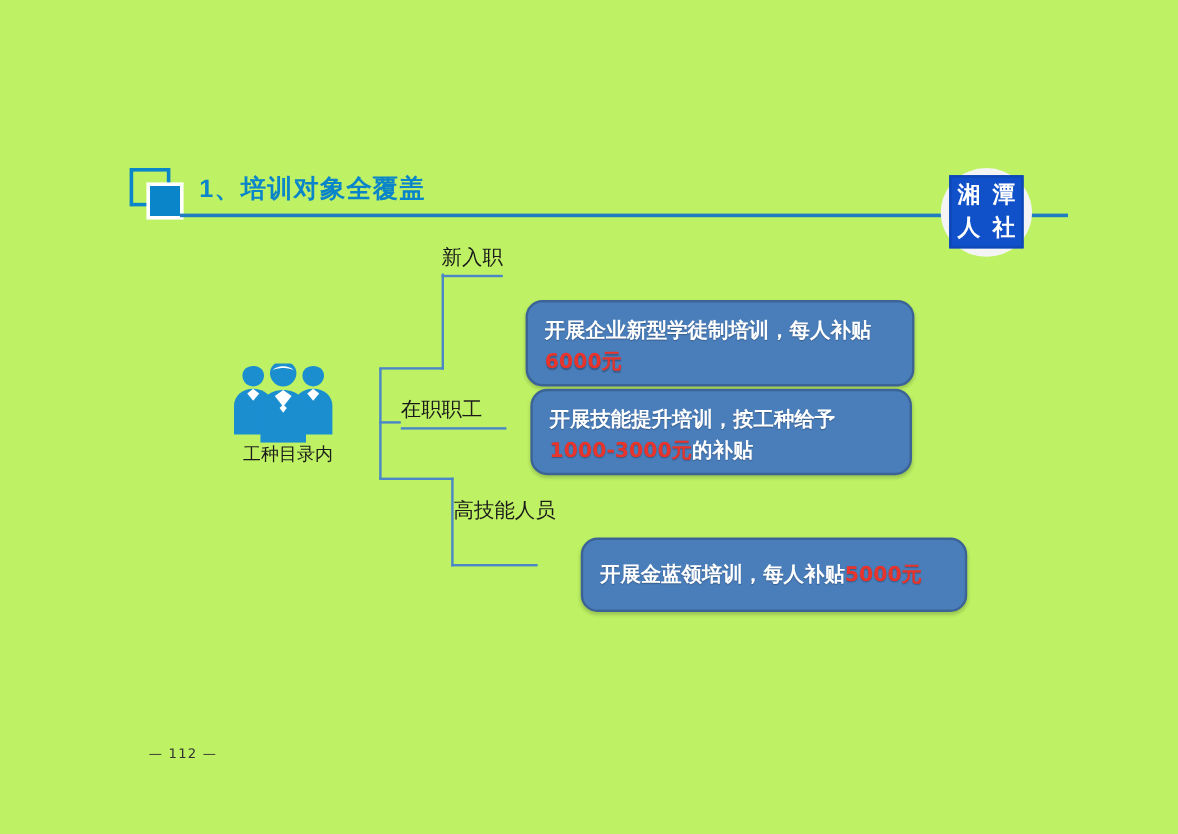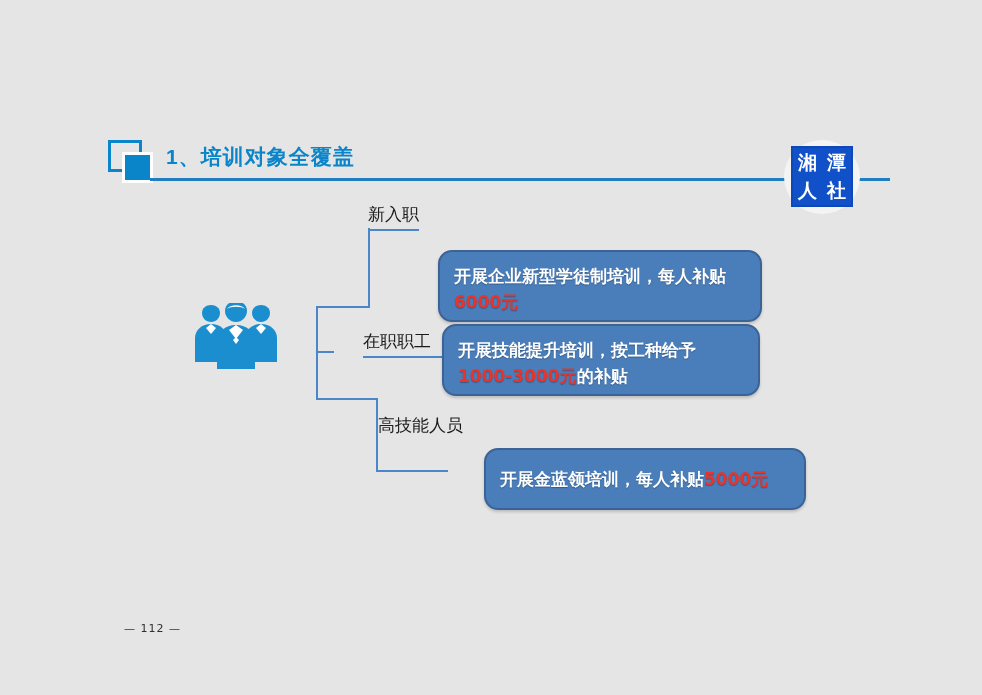--- a/index.html
+++ b/index.html
@@ -11,21 +11,21 @@
     width: 982px;
     height: 695px;
     position: relative;
     overflow: hidden;
     font-family: "Liberation Sans", "DejaVu Sans", sans-serif;
     color: #1a1a1a;
   }
   .slide {
     position: absolute;
     inset: 0;
-    background: #e5e5e5;
+    background: #bef264;
   }
 
   
   .header-icon {
     position: absolute;
     left: 108px;
     top: 140px;
     width: 48px;
     height: 46px;
   }
@@ -231,36 +231,37 @@
         <path d="M47 37l3 4 3-4-3-3-3 3z"></path>
         <path d="M25 21l-5 4 5 6 5-6-5-4z"></path>
         <path d="M75 21l-5 4 5 6 5-6-5-4z"></path>
 
         <path d="M41 6c3-3 15-3 18 0-3-5-15-5-18 0z"></path>
       </g>
     </svg>
   </div>
 
   <div class="people-caption">
+    <div>工种目录内</div>
   </div>
 
   <div class="conn v" style="left:316px; top:307px; height:92px;"></div>
 
   <div class="conn h" style="left:316px; top:306px; width:54px;"></div>
   <div class="conn v" style="left:368px; top:228px; height:80px;"></div>
 
   <div class="conn h" style="left:316px; top:351px; width:18px;"></div>
 
   <div class="conn h" style="left:316px; top:398px; width:62px;"></div>
   <div class="conn v" style="left:376px; top:398px; height:74px;"></div>
   <div class="conn h" style="left:376px; top:470px; width:72px;"></div>
 
   <div class="branch-label underlined" style="left:368px; top:203px;">新入职</div>
 
-  <div class="branch-label underlined" style="left:334px; top:330px; width:88px;margin-left:29px;">在职职工</div>
+  <div class="branch-label underlined" style="left:334px; top:330px; width:88px;">在职职工</div>
 
   <div class="branch-label" style="left:378px; top:414px;text-align:center;">高技能人员</div>
 
   <div class="callout" id="callout-1">
     <span>开展企业新型学徒制培训，每人补</span><span>贴</span><span class="amt">6000元</span><span></span>
   </div>
 
   <div class="callout" id="callout-2">
     <span>开展技能提升培训，按工种给予</span><span></span><span class="amt">1000-3000元</span><span>的补贴</span>
   </div>

